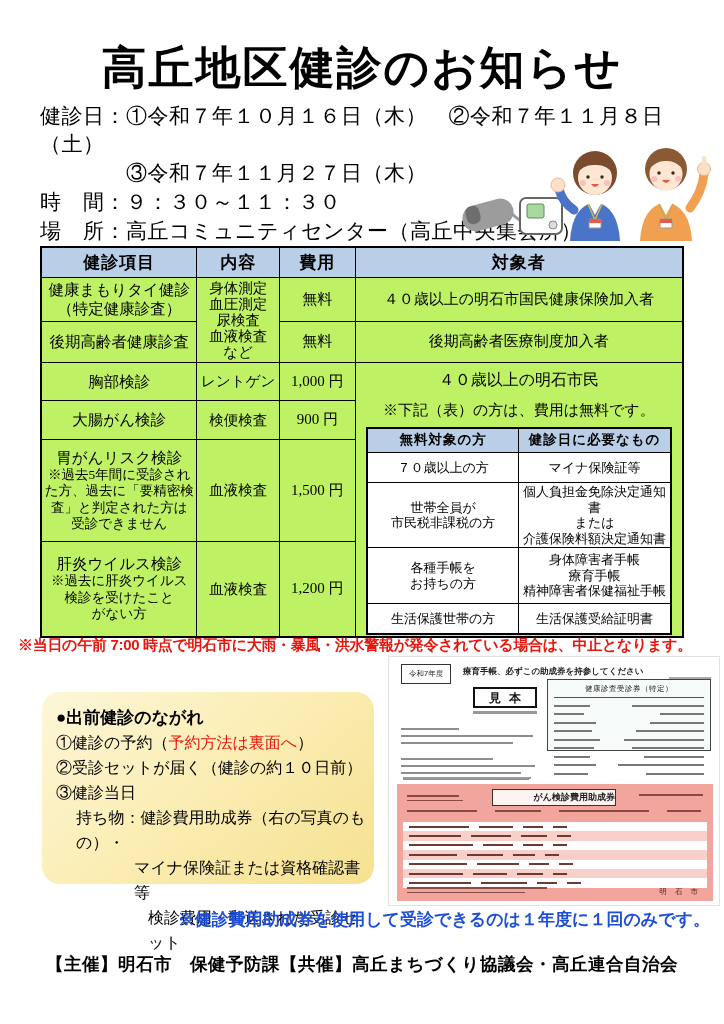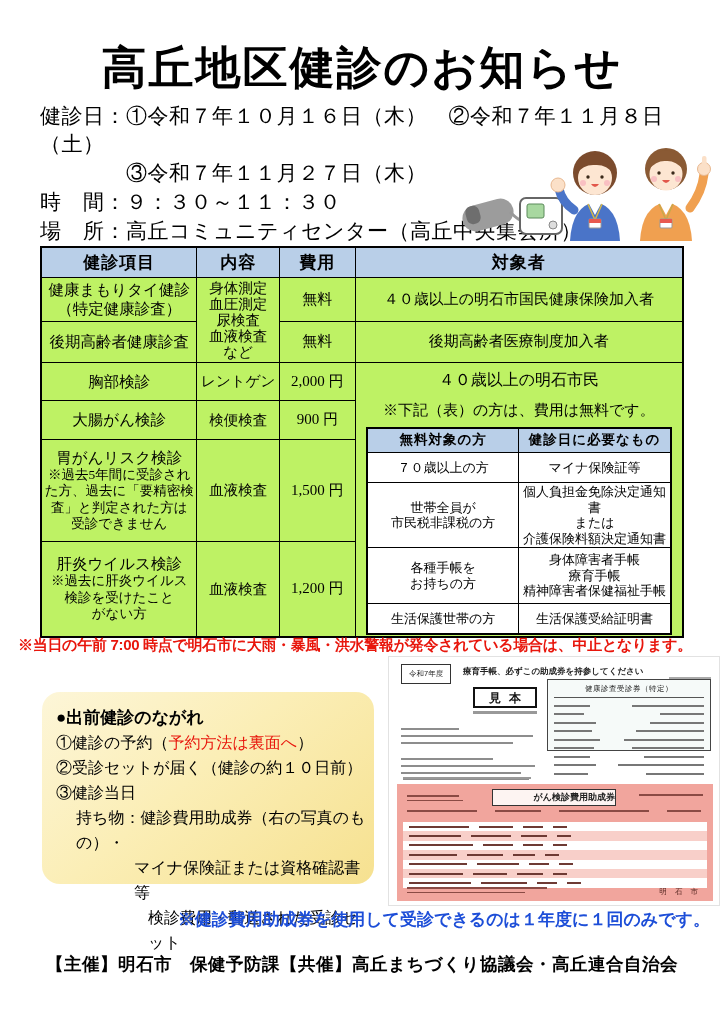--- a/index.html
+++ b/index.html
@@ -233,21 +233,21 @@
       <td class="cell-target">４０歳以上の明石市国民健康保険加入者</td>
     </tr>
     <tr style="height:41px;">
       <td class="cell-title">後期高齢者健康診査</td>
       <td class="cell-fee">無料</td>
       <td class="cell-target">後期高齢者医療制度加入者</td>
     </tr>
     <tr style="height:37px;">
       <td class="cell-title">胸部検診</td>
       <td class="cell-content">レントゲン</td>
-      <td class="cell-fee">2,000 円</td>
+      <td class="cell-fee">1,000 円</td>
       <td class="merged-target" rowspan="4">
         <div class="mt-line1">４０歳以上の明石市民</div>
         <div class="mt-line2">※下記（表）の方は、費用は無料です。</div>
         <table class="free-table">
           <tbody>
                 <tr>
             <th class="ft-who">無料対象の方</th>
             <th>健診日に必要なもの</th>
           </tr>
           <tr style="height:30px;">

